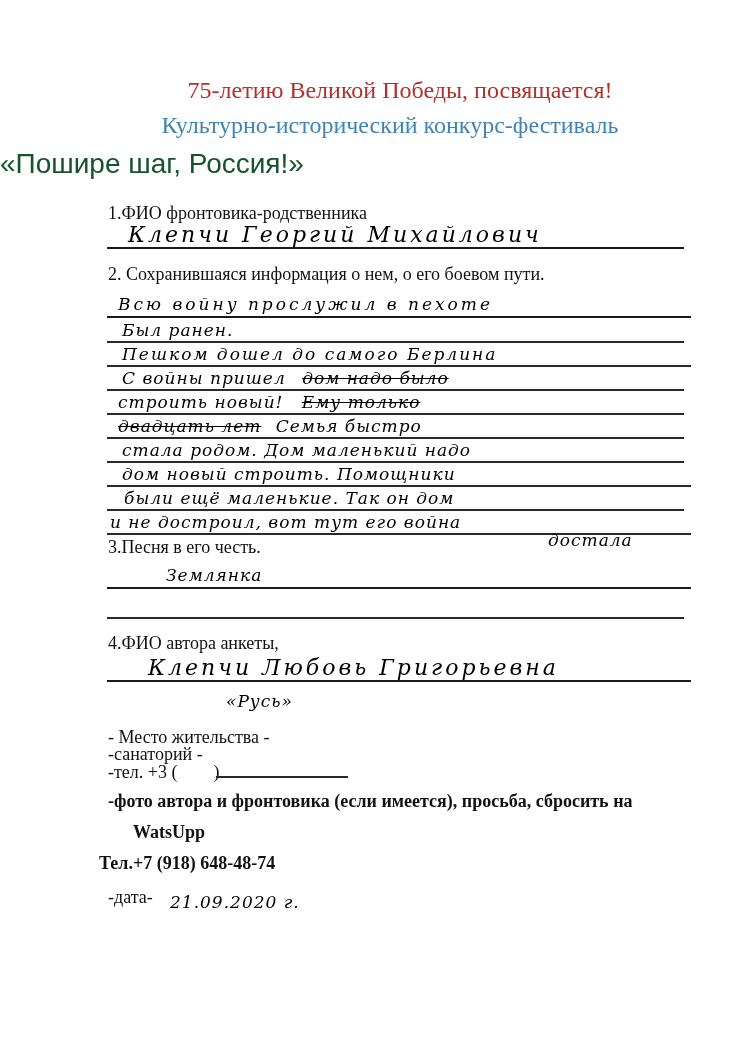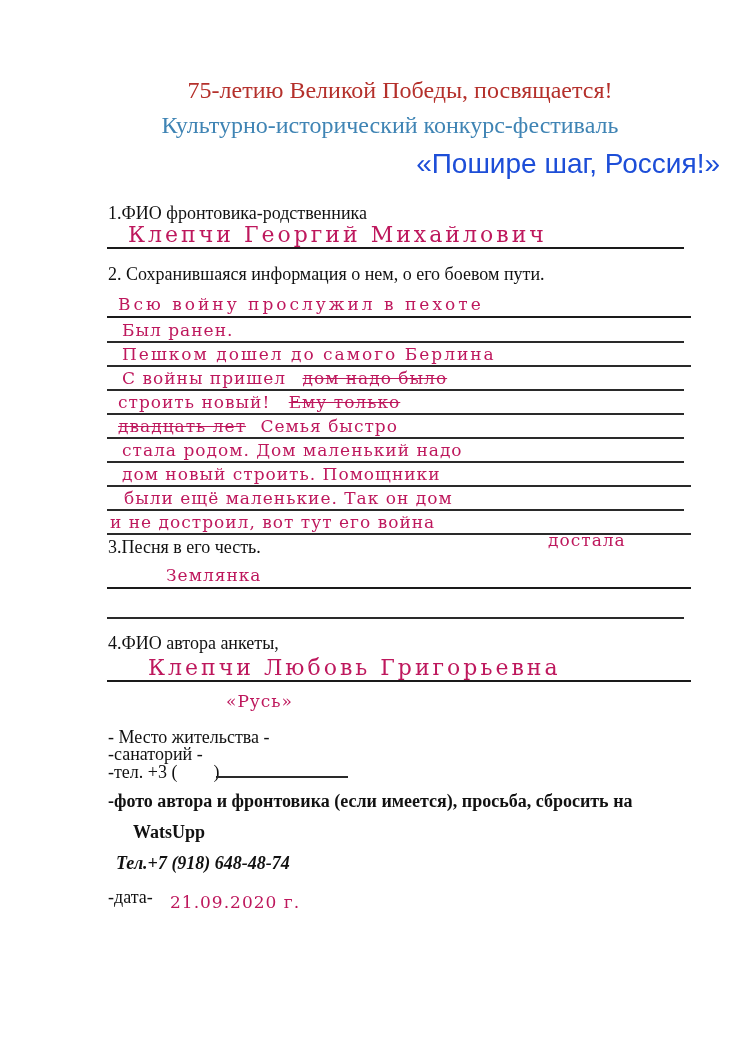--- a/index.html
+++ b/index.html
@@ -1,25 +1,25 @@
 <!DOCTYPE html>
 <html><head>
 <meta charset="utf-8">
 <style>
   html, body { margin:0; padding:0; background:#ffffff; }
   body { width:740px; height:1047px; position:relative; overflow:hidden; font-family:"Liberation Serif", serif; color:#111; }
   .abs { position:absolute; }
   .title-red { color:#b5302b; font-size:24px; left:0; width:800px; text-align:center; top:77px; font-family:"Liberation Serif", serif; }
   .title-blue { color:#3f84b4; font-size:24px; left:0; width:780px; text-align:center; top:112px; font-family:"Liberation Serif", serif; }
-  .title-contest { color:#1d4ed8; font-size:28px; left:0; width:720px; text-align:right; top:148px; font-family:"Liberation Sans", sans-serif; }
+  .title-contest { color:#14532d; font-size:28px; left:0; width:720px; text-align:left; top:148px; font-family:"Liberation Sans", sans-serif; }
   .label { font-size:18px; color:#111; white-space:nowrap; }
   .bold { font-weight:bold; }
   .rule { position:absolute; height:2px; background:#1a1a1a; }
   .rule.thin { height:1.5px; background:#2a2a2a; }
-  .hw { position:absolute; font-family:"DejaVu Serif", serif; color:#be185d; white-space:nowrap; letter-spacing:1px; }
+  .hw { position:absolute; font-family:"DejaVu Serif", serif; font-style:italic; color:#000000; white-space:nowrap; letter-spacing:1px; }
   .hw.med { font-size:17px; }
   .hw.big { font-size:22px; }
   .strike { text-decoration:line-through; }
 </style>
 </head>
 <body>
 
 <div class="abs title-red">75-летию Великой Победы, посвящается!</div>
 <div class="abs title-blue">Культурно-исторический конкурс-фестиваль</div>
 <div class="abs title-contest">«Пошире шаг, Россия!»</div>
@@ -85,16 +85,16 @@
 <div class="abs label" style="left:108px; top:696px;margin-top:48px;">-санаторий -</div>
 <div class="hw med" style="left:226px; top:691px;">«Русь»</div>
 
 <div class="abs label" style="left:108px; top:727px;">- Место жительства -</div>
 
 <div class="abs label" style="left:108px; top:762px; white-space:pre;">-тел. +3 (        )</div>
 <div class="rule thin" style="left:216px; top:776px; width:132px;"></div>
 
 <div class="abs label bold" style="left:108px; top:791px;">-фото автора и фронтовика (если имеется), просьба, сбросить на</div>
 <div class="abs label bold" style="left:133px; top:822px;">WatsUpp</div>
-<div class="abs label bold" style="left:116px; top:853px;font-style:italic;">Тел.+7 (918) 648-48-74</div>
+<div class="abs label bold" style="left:99px; top:853px;">Тел.+7 (918) 648-48-74</div>
 
 <div class="abs label" style="left:108px; top:887px;">-дата-</div>
 <div class="hw med" style="left:170px; top:892px;">21.09.2020 г.</div>
 
 </body></html>

